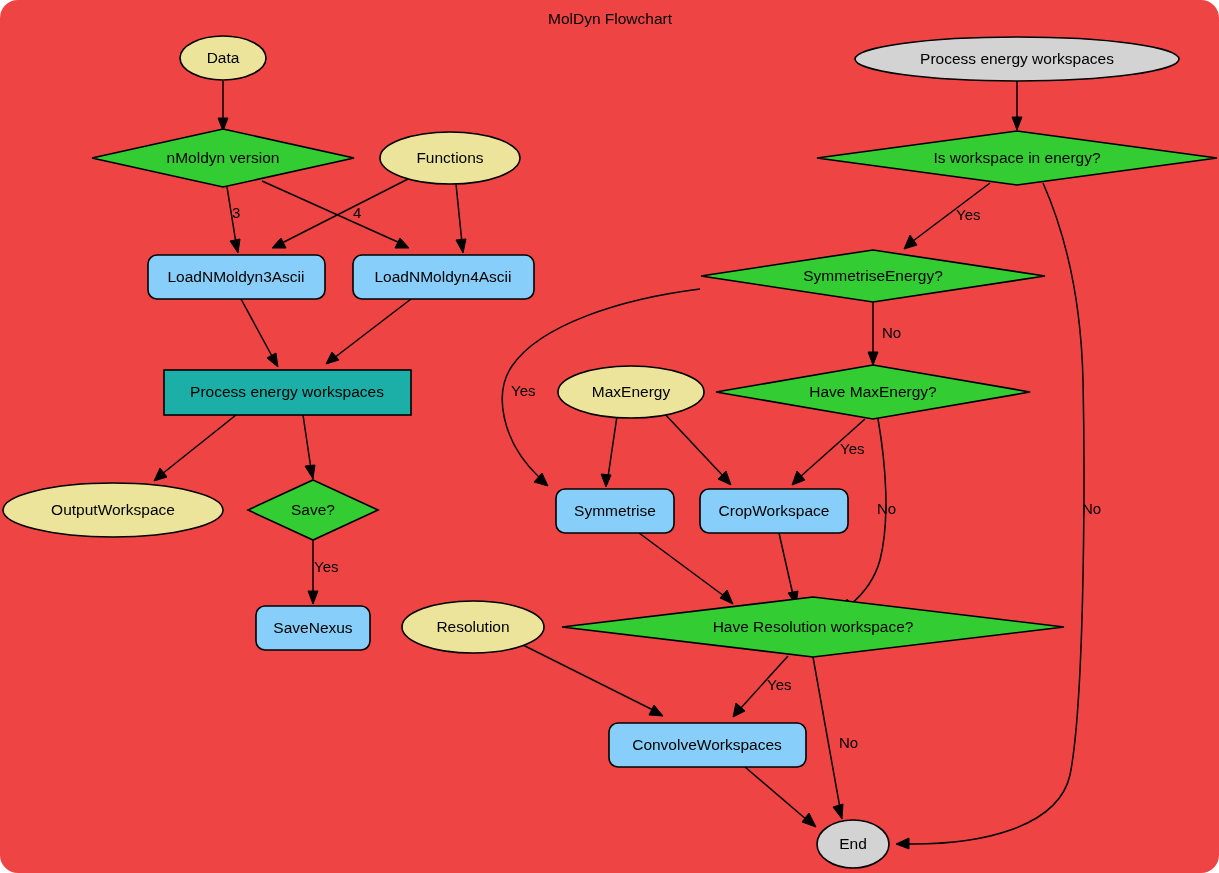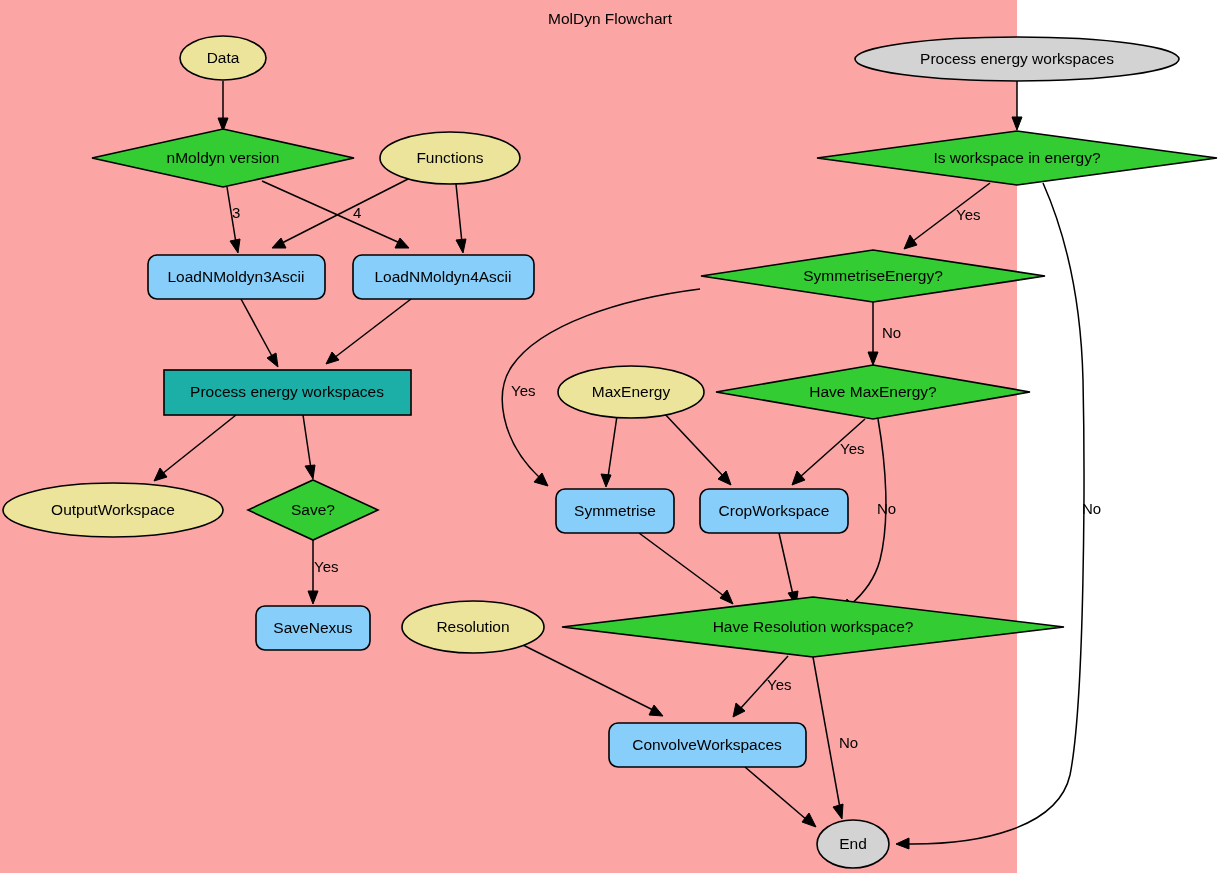--- a/index.html
+++ b/index.html
@@ -8,23 +8,24 @@
     background: #ffffff;
   }
   body {
     width: 1219px;
     height: 873px;
     font-family: "Liberation Sans", sans-serif;
     overflow: hidden;
   }
   #flowchart-root {
     position: relative;
-    width: 1017px;
+    width: 1219px;
     height: 873px;
-    background: #fca5a5;
+    background: #ef4444;
+    border-radius: 18px;
   }
   svg#flow-svg {
     position: absolute;
     top: 0;
     left: 0;
     width: 1219px;
     height: 873px;
     display: block;
   }
   .node-shape {

